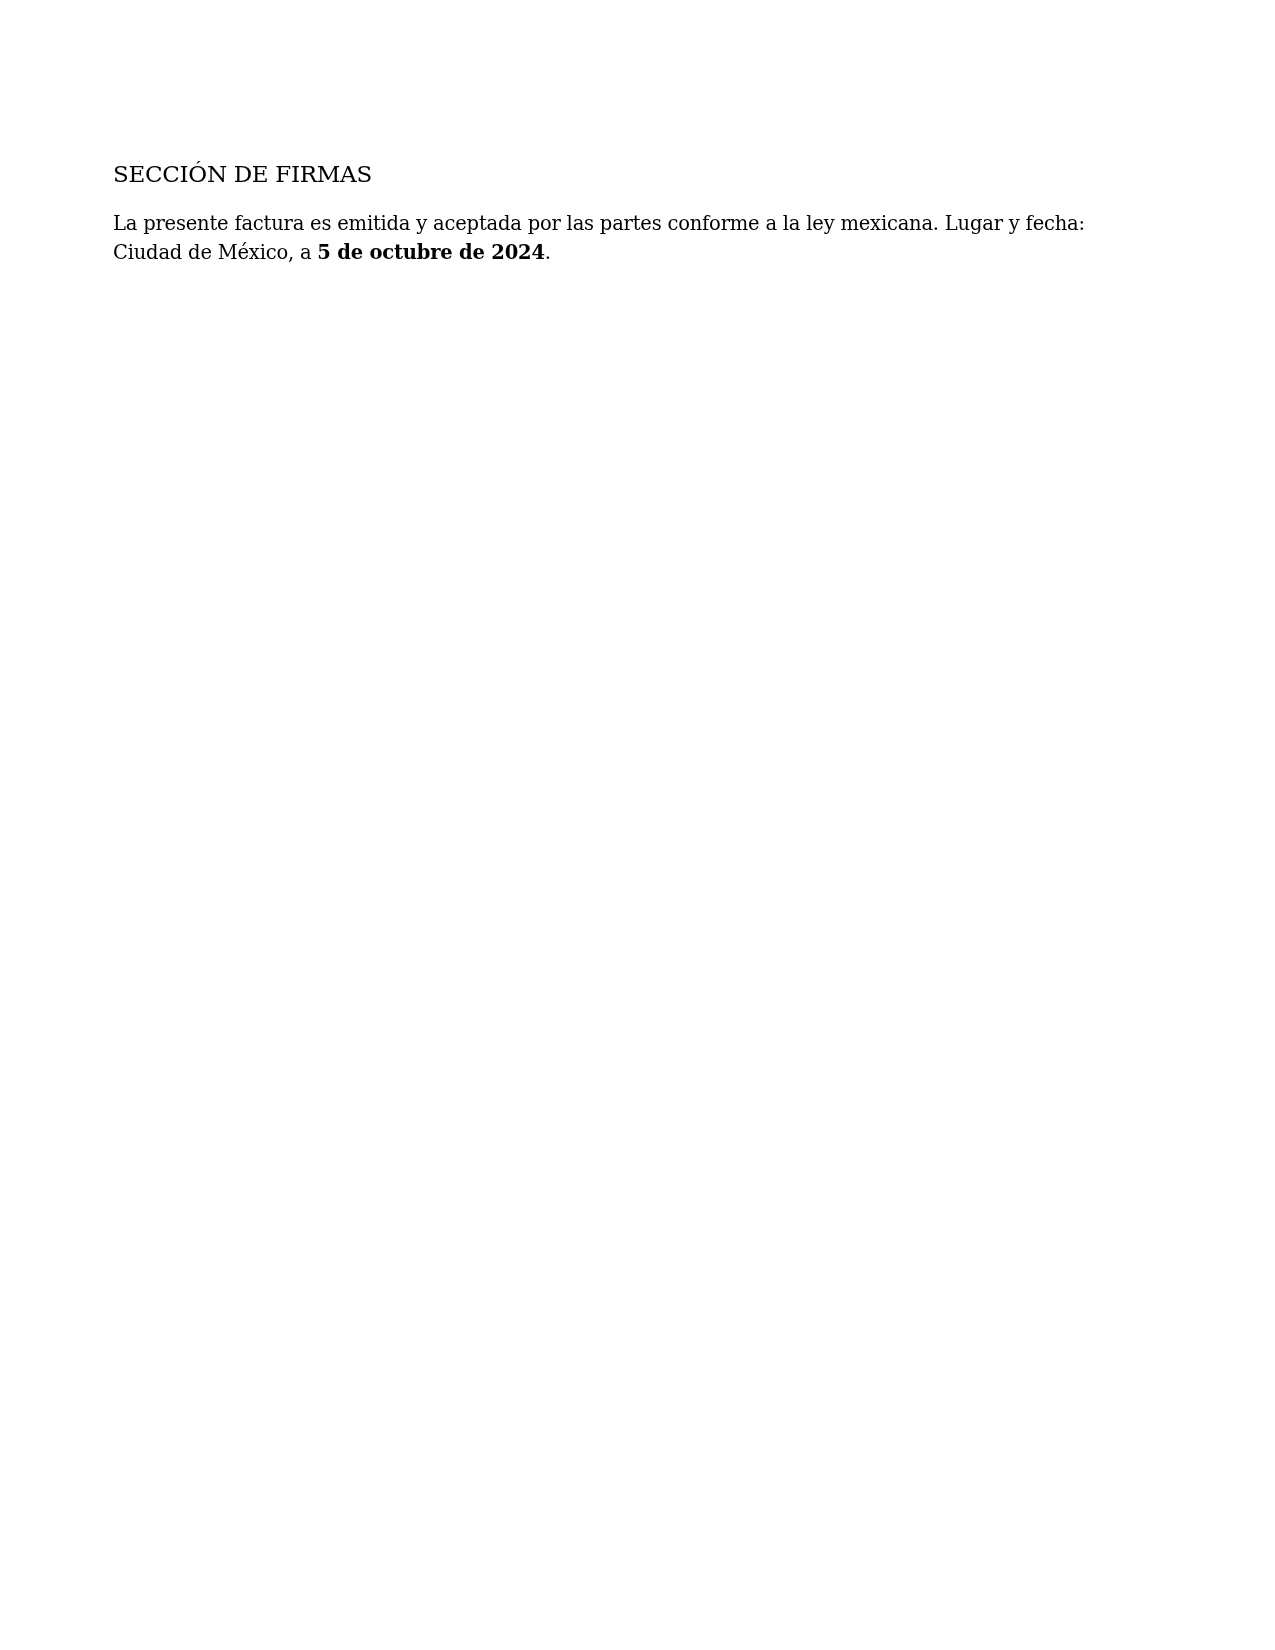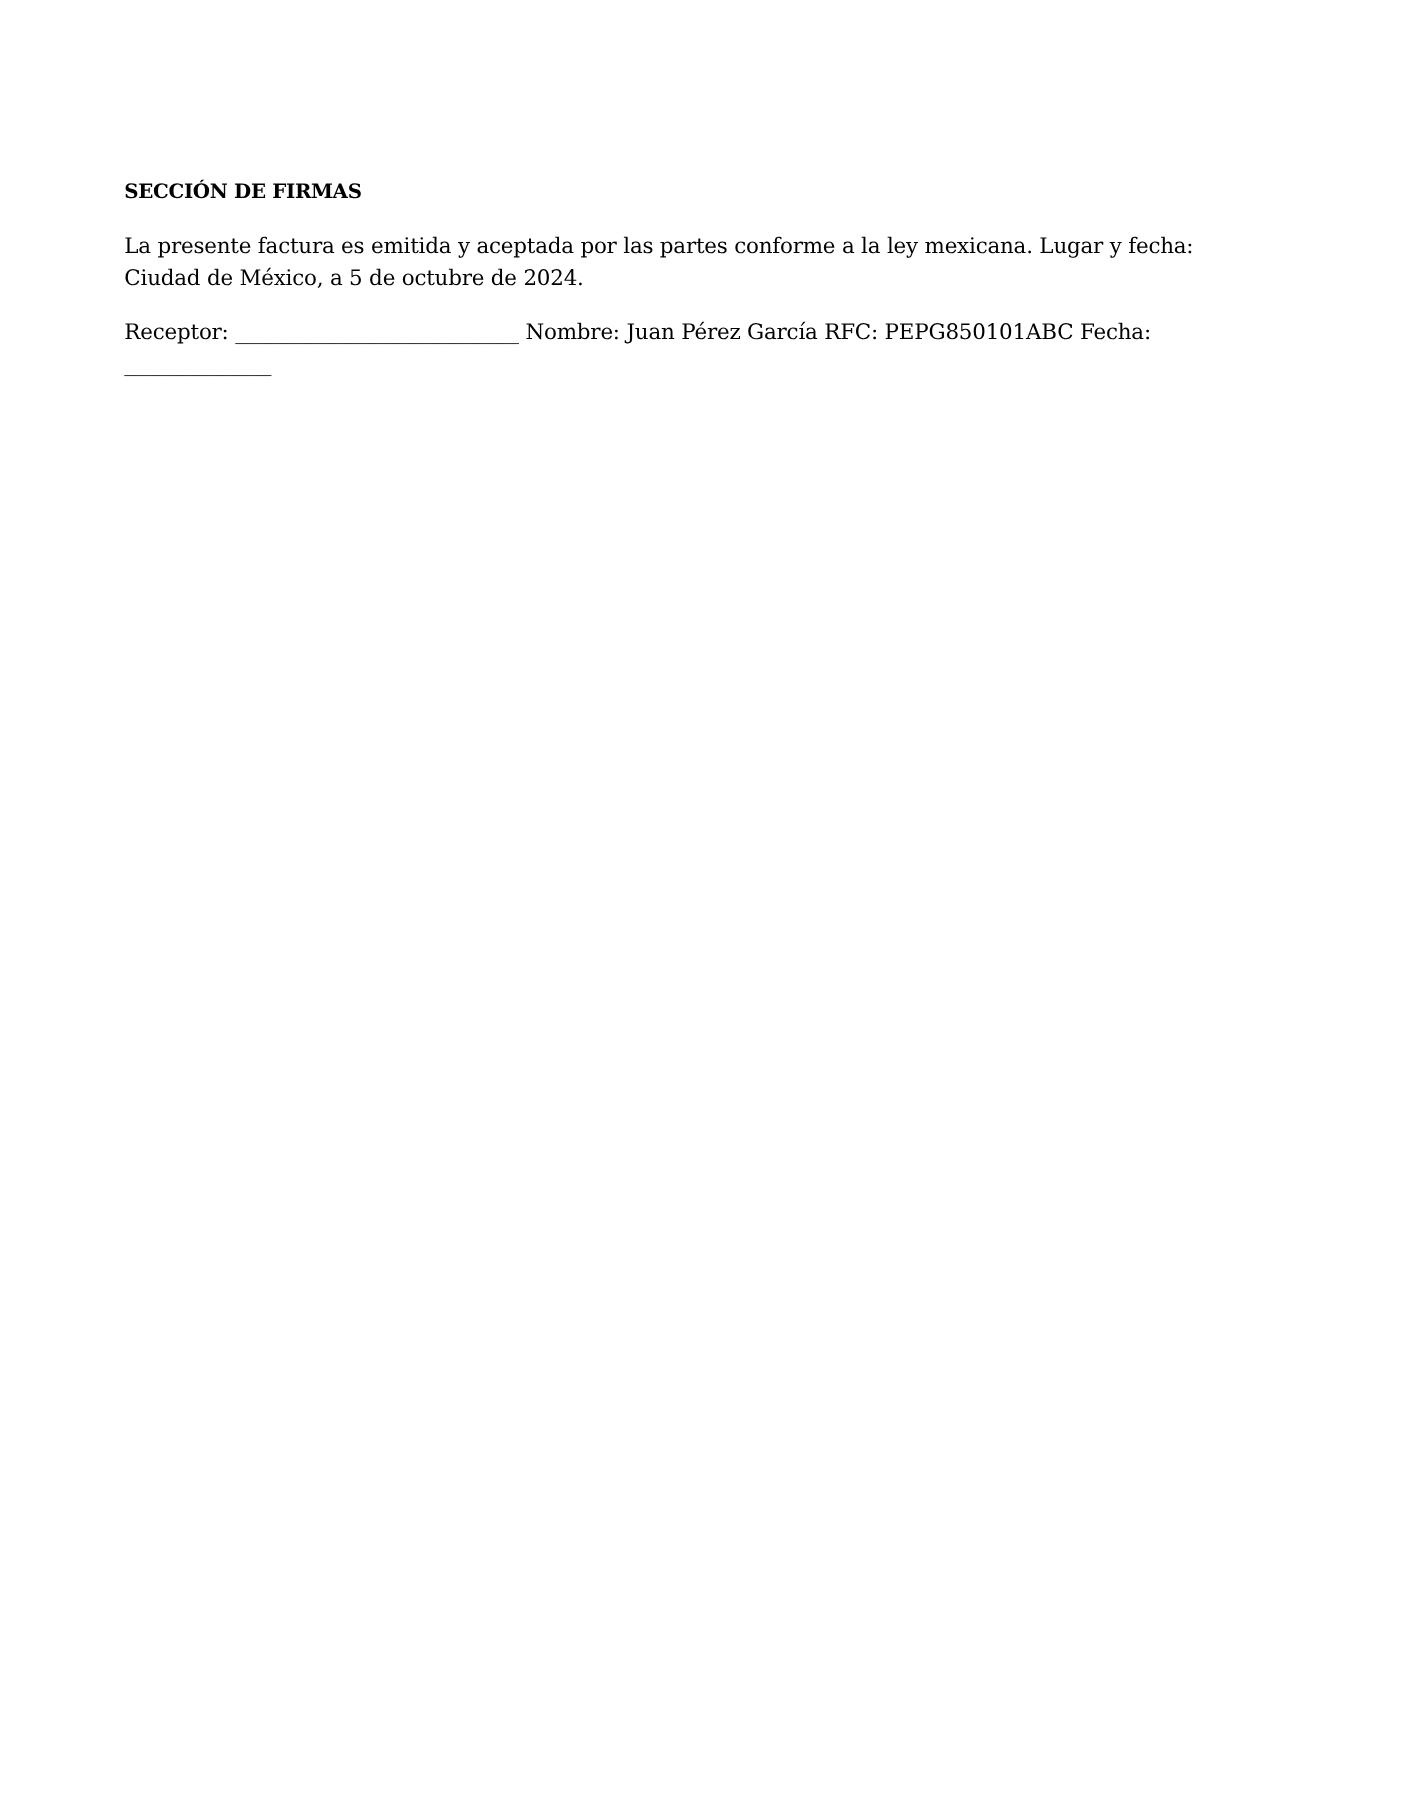--- a/index.html
+++ b/index.html
@@ -16,34 +16,33 @@
     }
     .page {
       position: absolute;
       left: 113px;
       top: 160px;
       width: 1000px;
       font-size: 19.5px;
       line-height: 29px;
     }
     .heading {
-      font-weight: bold;
-      font-size: 18px;
+      font-weight: normal;
+      font-size: 23px;
       margin: 0 0 20px 0;
       letter-spacing: -0.3px;
     }
     p {
       margin: 0 0 20px 0;
       letter-spacing: -0.2px;
     }
-    b { font-weight: normal; }
+    b { font-weight: bold; }
   </style>
 </head>
 <body>
 
 <div class="page">
   <div class="heading">SECCIÓN DE FIRMAS</div>
 
   <p><span>La presente factura es emitida y aceptada por las partes conforme a la ley mexicana. Lugar y fecha: Ciudad de México, a </span><b>5 de octubre de 2024</b><span>.</span></p>
 
 
-  <p><b>Receptor:</b> <span>___________________________</span> <span>Nombre: Juan Pérez García RFC:</span> <b>PEPG850101ABC</b> <span>Fecha:</span> <span>______________</span></p>
 </div>
 
 </body></html>

